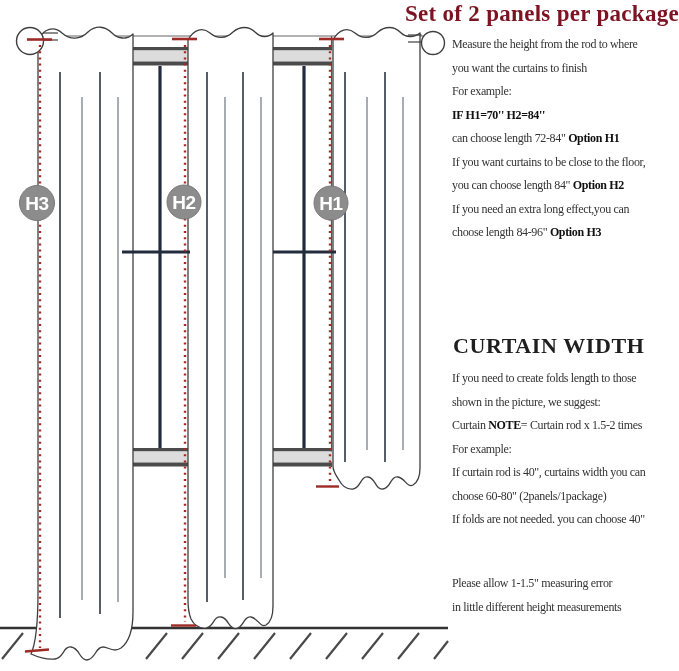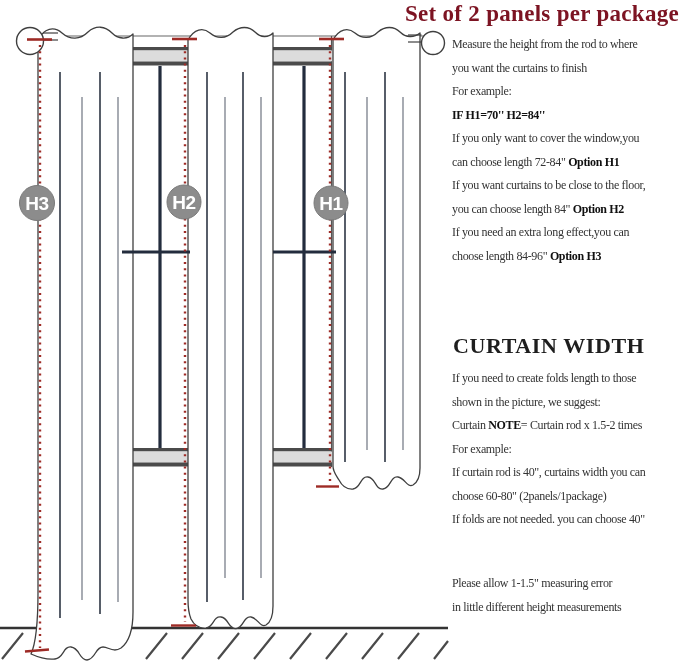--- a/index.html
+++ b/index.html
@@ -150,21 +150,20 @@
     </g>
   </g>
 </svg>
 
 <div id="sections">
     <div class="section">
       <div class="tline"><span>Measure the height from the rod to where</span></div>
       <div class="tline"><span>you want the curtains to finish</span></div>
       <div class="tline"><span>For example:</span></div>
       <div class="tline"><span class="b">IF H1=70''  H2=84''</span></div>
-      <div class="tline"><span>If you only want to cover the window,you</span></div>
       <div class="tline"><span>can choose length 72-84" </span><span class="b">Option H1</span></div>
       <div class="tline"><span>If you want curtains to be close to the floor,</span></div>
       <div class="tline"><span>you can choose length 84" </span><span class="b">Option H2</span></div>
       <div class="tline"><span>If you need an extra long effect,you can</span></div>
       <div class="tline"><span>choose length 84-96" </span><span class="b">Option H3</span></div>
     </div>
     <div class="section">
       <h2>CURTAIN WIDTH</h2>
       <div class="tline"><span>If you need to create folds length to those</span></div>
       <div class="tline"><span>shown in the picture, we suggest:</span></div>

